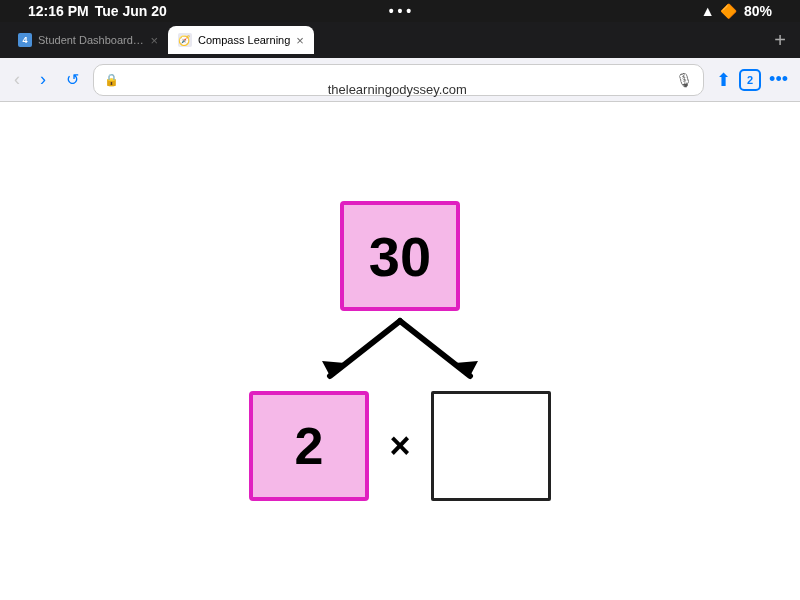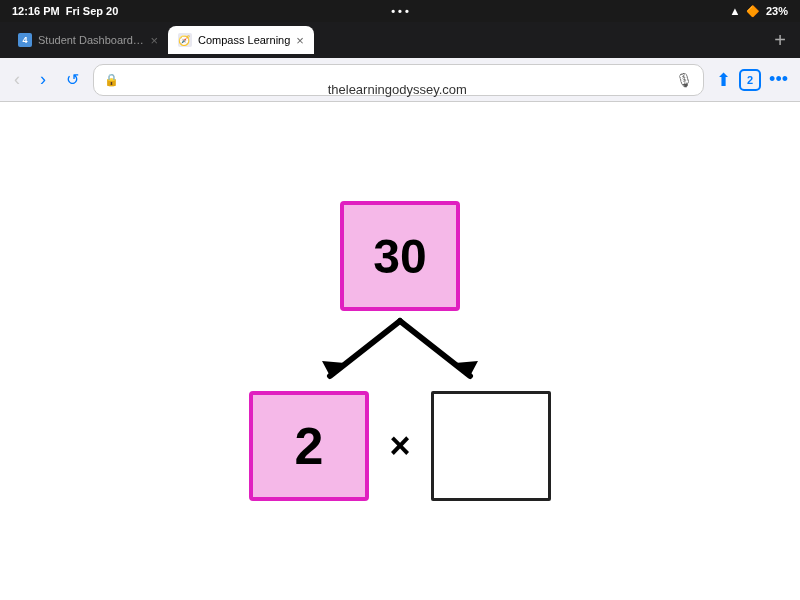--- a/index.html
+++ b/index.html
@@ -11,23 +11,23 @@
       background: #000;
     }
 
     
     .status-bar {
       background: #1a1a1a;
       height: 22px;
       display: flex;
       align-items: center;
       justify-content: space-between;
-      padding: 0 12px;
+      padding: 0 28px;
       color: #fff;
-      font-size: 11px;
+      font-size: 14px;
       font-weight: 600;
     }
     .status-left { display: flex; gap: 6px; align-items: center; }
     .status-right { display: flex; gap: 6px; align-items: center; }
 
     
     .tab-bar {
       background: #1c1c1e;
       height: 36px;
       display: flex;
@@ -163,21 +163,21 @@
     }
 
     .pink-box {
       width: 120px;
       height: 110px;
       background: #f5b8e8;
       border: 4px solid #e020c0;
       display: flex;
       align-items: center;
       justify-content: center;
-      font-size: 48px;
+      font-size: 56px;
       font-weight: 700;
       color: #000;
       border-radius: 4px;
     }
 
     .arrow-area {
       width: 260px;
       height: 80px;
       position: relative;
       display: flex;
@@ -226,29 +226,29 @@
       width: 260px;
       height: 80px;
     }
   </style>
 </head>
 <body>
 
 <div class="status-bar">
   <div class="status-left">
     <span>12:16 PM</span>
-    <span>Fri Sep 20</span>
+    <span>Tue Jun 20</span>
   </div>
   <div style="position:absolute;left:50%;transform:translateX(-50%);display:flex;gap:4px;">
     <span>• • •</span>
   </div>
   <div class="status-right">
     <span>▲</span>
     <span>🔶</span>
-    <span>23%</span>
+    <span>80%</span>
   </div>
 </div>
 
 <div class="tab-bar">
 
   <div class="tab">
     <div class="tab-favicon" style="background:#4a90d9;color:#fff;font-size:9px;display:flex;align-items:center;justify-content:center;font-weight:700;">4</div>
     <span class="tab-title">Student Dashboard - Ti...</span>
     <span class="tab-close">×</span>
   </div>

